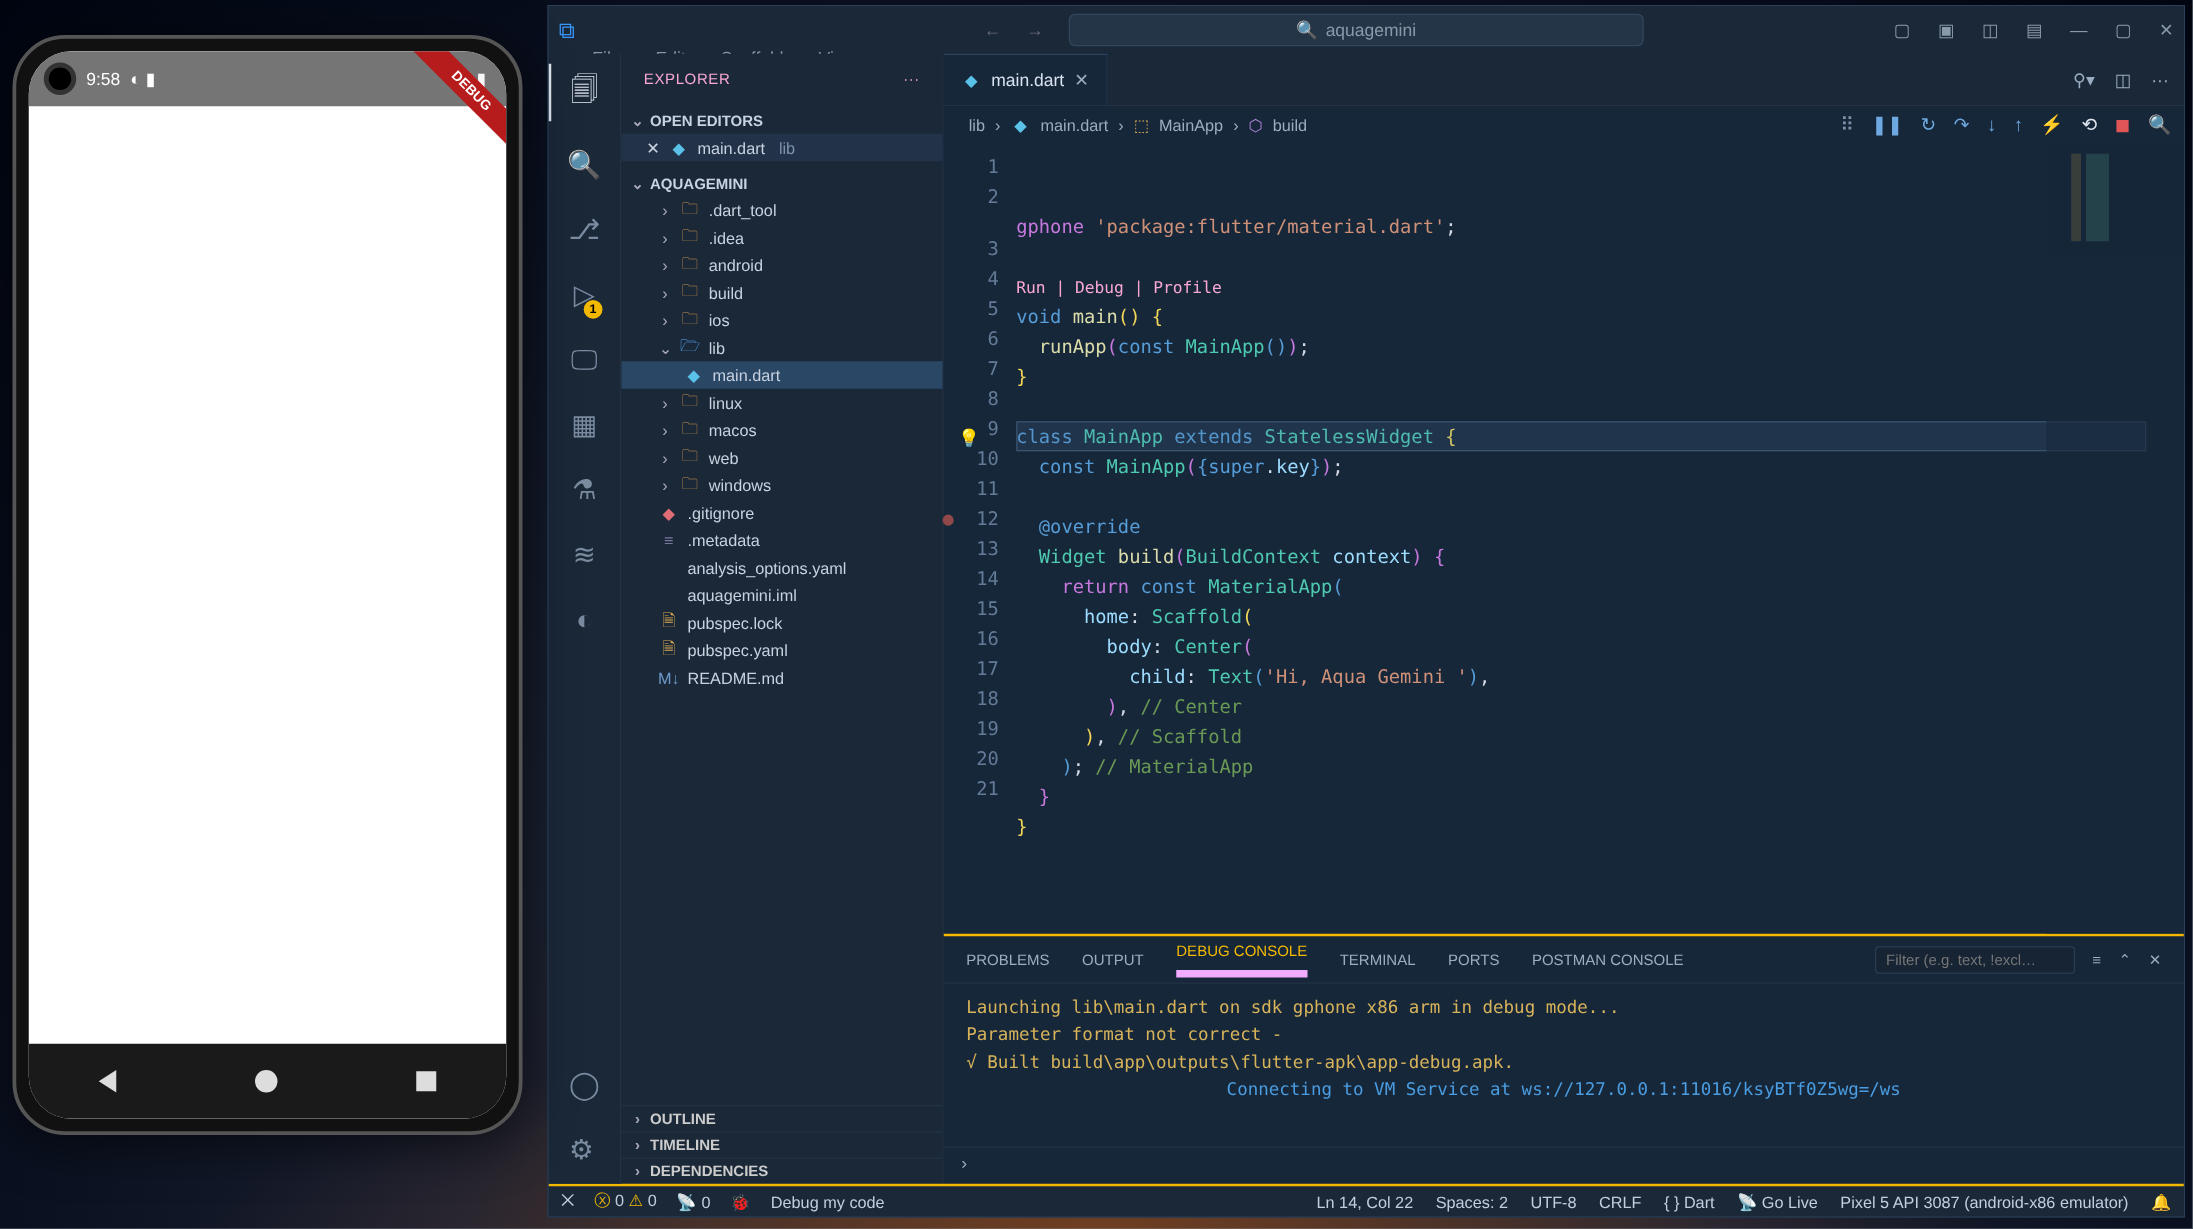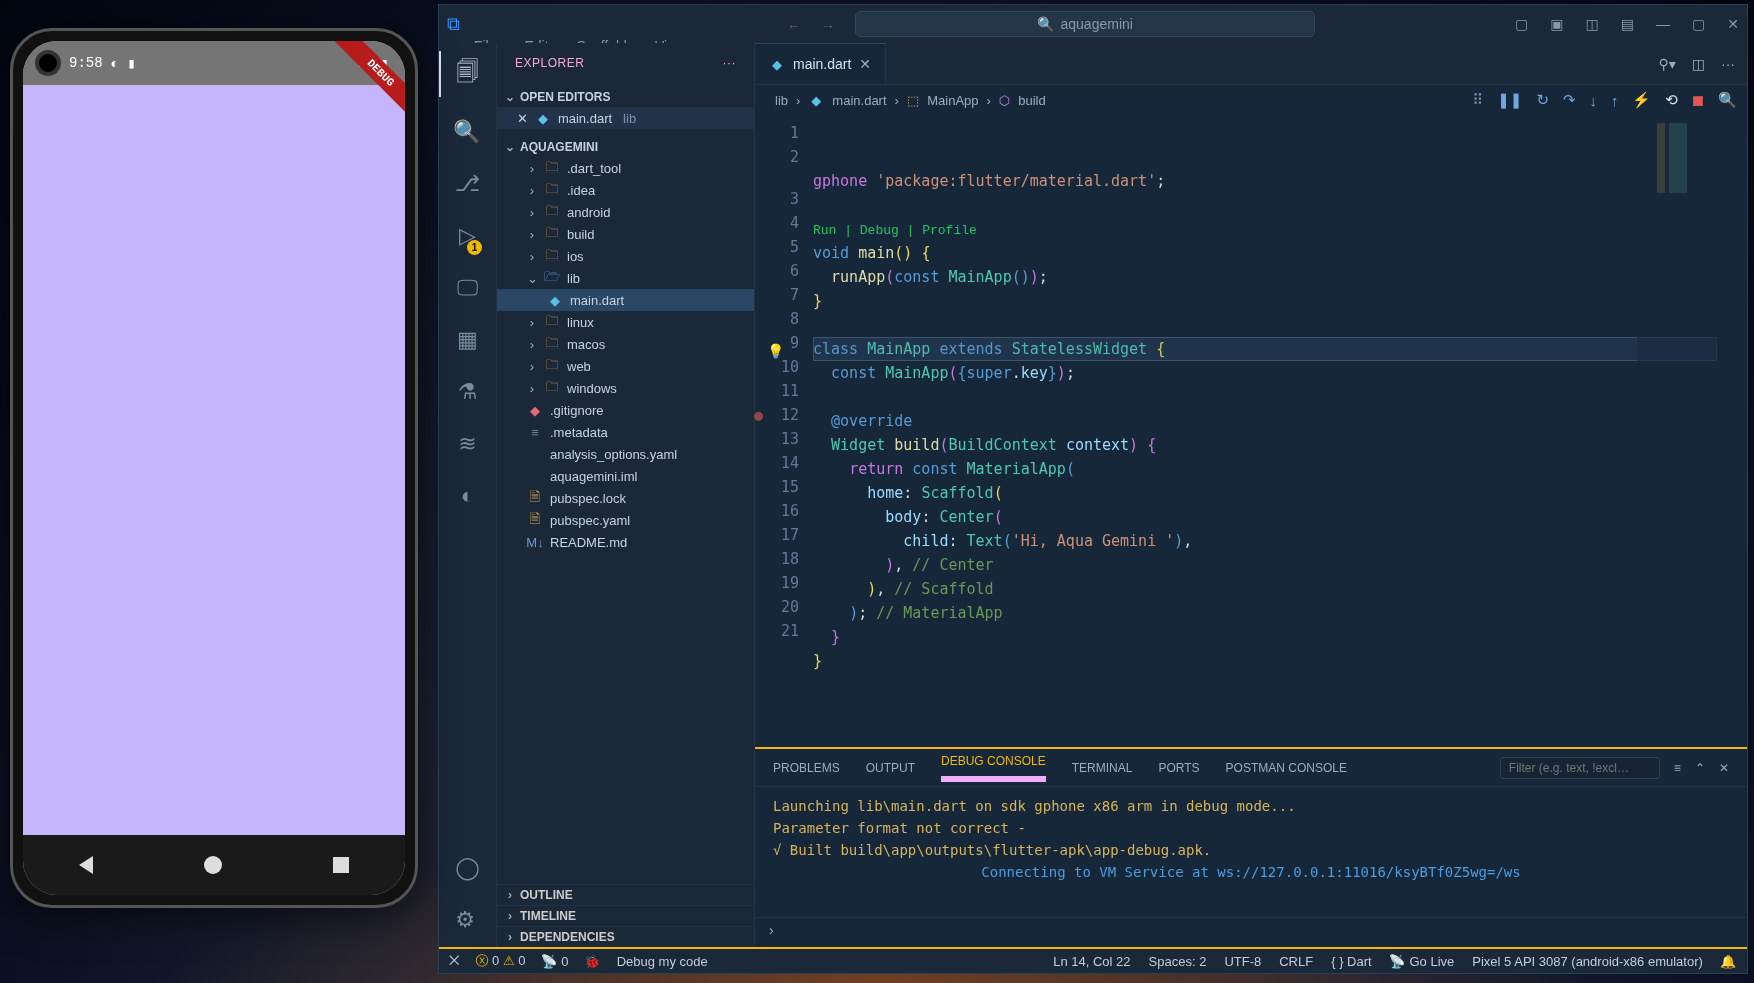--- a/index.html
+++ b/index.html
@@ -9,21 +9,21 @@
   background: radial-gradient(ellipse at 50% 100%, #4a3020 0%, #1a2030 40%, #0a1020 70%, #000510 100%);
   overflow: hidden; position: relative; font-size: 14px; color: #ccc;
 }
 .desktop-glow { position:absolute; bottom:0; left:0; right:0; height:200px; background: radial-gradient(ellipse at 50% 120%, rgba(255,120,40,.25), transparent 60%); pointer-events:none;}
 
 .emu {
   position:absolute; top:28px; left:10px; width:408px; height:880px;
   background:#111; border-radius:42px; border:3px solid #555; box-shadow:0 8px 40px rgba(0,0,0,.6);
   overflow:hidden; z-index:5;
 }
-.emu-inner { position:absolute; inset:10px; background:#c4b5fd; border-radius:34px; overflow:hidden;font-family:Liberation Mono, monospace;}
+.emu-inner { position:absolute; inset:10px; background:#ffffff; border-radius:34px; overflow:hidden;}
 .emu-status { height:44px; background:#757575; color:#fff; display:flex; align-items:center; padding:0 16px; font-size:14px; position:relative;}
 .emu-cam { width:18px;height:18px;background:#000;border-radius:50%;margin-right:12px;box-shadow:0 0 0 4px #333;}
 .emu-status-icons { margin-left:auto; display:flex; gap:8px; align-items:center;}
 .emu-status-icons span{opacity:.95;}
 .debug-banner{position:absolute;top:0;right:0;width:110px;height:110px;overflow:hidden;}
 .debug-banner::after{content:'DEBUG';position:absolute;top:22px;right:-32px;background:#b71c1c;color:#fff;font-size:11px;font-weight:bold;padding:4px 40px;transform:rotate(45deg);}
 .emu-body{height:calc(100% - 44px - 60px);display:flex;align-items:center;justify-content:center;color:#222;font-size:16px;}
 .emu-nav{position:absolute;bottom:0;left:0;right:0;height:60px;background:#1a1a1a;display:flex;align-items:center;justify-content:space-around;}
 .nav-tri{width:0;height:0;border-top:9px solid transparent;border-bottom:9px solid transparent;border-right:14px solid #ddd;}
 .nav-circ{width:18px;height:18px;border-radius:50%;background:#ddd;}
@@ -76,21 +76,21 @@
 .tabs{height:42px;background:#1b2838;display:flex;align-items:stretch;border-bottom:1px solid #233245;}
 .tab{display:flex;align-items:center;gap:8px;padding:0 14px;background:#17273a;border-right:1px solid #233245;color:#d7e1ef;border-top:1px solid #2e4560;}
 .tab .x{color:#9badc2;cursor:default;}
 .tabs .tb-right{margin-left:auto;display:flex;align-items:center;gap:16px;padding-right:12px;color:#9badc2;}
 .crumbs{height:30px;padding:0 20px;color:#9badc2;display:flex;align-items:center;gap:8px;font-size:13px;background:#17273a;position:relative;}
 .crumbs .cr-right{position:absolute;right:10px;display:flex;gap:14px;align-items:center;color:#9badc2;font-size:15px;}
 .cr-right .bolt{color:#f2b900;} .cr-right .stop{color:#e05555;} .cr-right .reload{color:#e0e6ef;}
 .editor{flex:1;display:flex;min-height:0;position:relative;}
 .gutter{width:58px;text-align:right;padding:6px 14px 6px 0;color:#637b97;font-family:Consolas,monospace;font-size:15px;line-height:24px;user-select:none;}
 .code{flex:1;padding:6px 0;font-family:Consolas,monospace;font-size:15px;line-height:24px;white-space:pre;color:#d4dbe6;position:relative;}
-.codelens{color:#22c55e;font-size:13px;line-height:18px;padding-left:0;font-family:Liberation Mono, monospace;}
+.codelens{color:#f9a8d4;font-size:13px;line-height:18px;padding-left:0;}
 .hl-line{position:absolute;left:0;right:30px;height:24px;background:rgba(80,120,160,.18);border:1px solid #3a5570;pointer-events:none;}
 .bulb{position:absolute;color:#f2d657;font-size:14px;pointer-events:none;}
 .minimap{position:absolute;top:0;right:0;width:110px;height:100%;background:linear-gradient(#17273a,#17273a);opacity:.6;}
 .minimap::before{content:'';position:absolute;top:8px;left:20px;width:70px;height:70px;background:linear-gradient(90deg,#b8a040 0 8px,transparent 8px 12px,#5a8 12px 30px,transparent 30px);opacity:.35;}
 
 .k-pink{color:#c678dd;} .k-blue{color:#569cd6;} .k-yellow{color:#dcdcaa;} .k-teal{color:#4ec9b0;}
 .k-str{color:#ce9178;} .k-var{color:#9cdcfe;} .k-comm{color:#6a9955;}
 .k-ann{color:#569cd6;} .k-par{color:#f2d657;} .k-par2{color:#c678dd;} .k-par3{color:#569cd6;}
 
 .panel{height:200px;border-top:2px solid #f2b900;background:#17273a;display:flex;flex-direction:column;}

